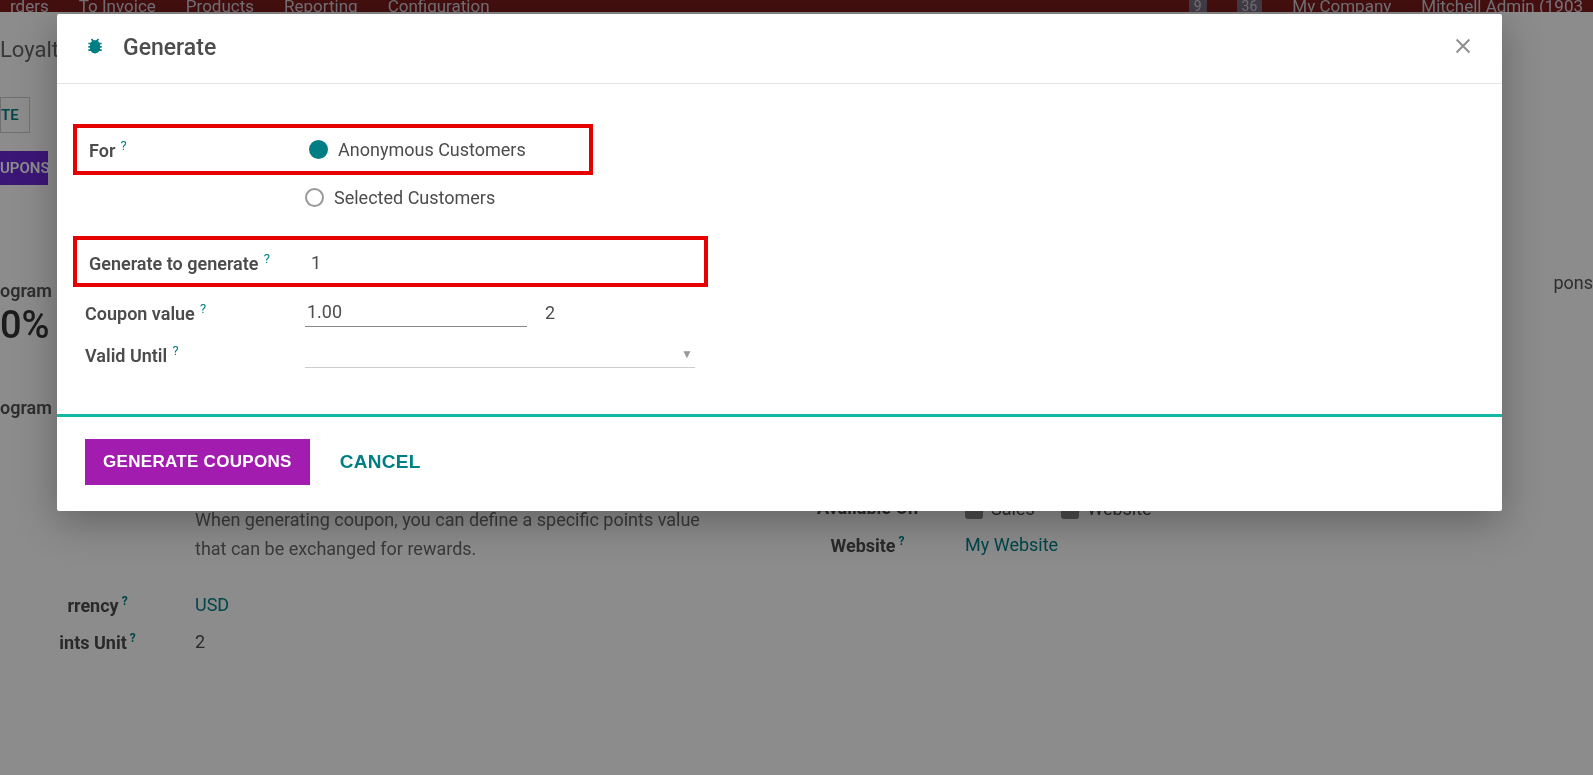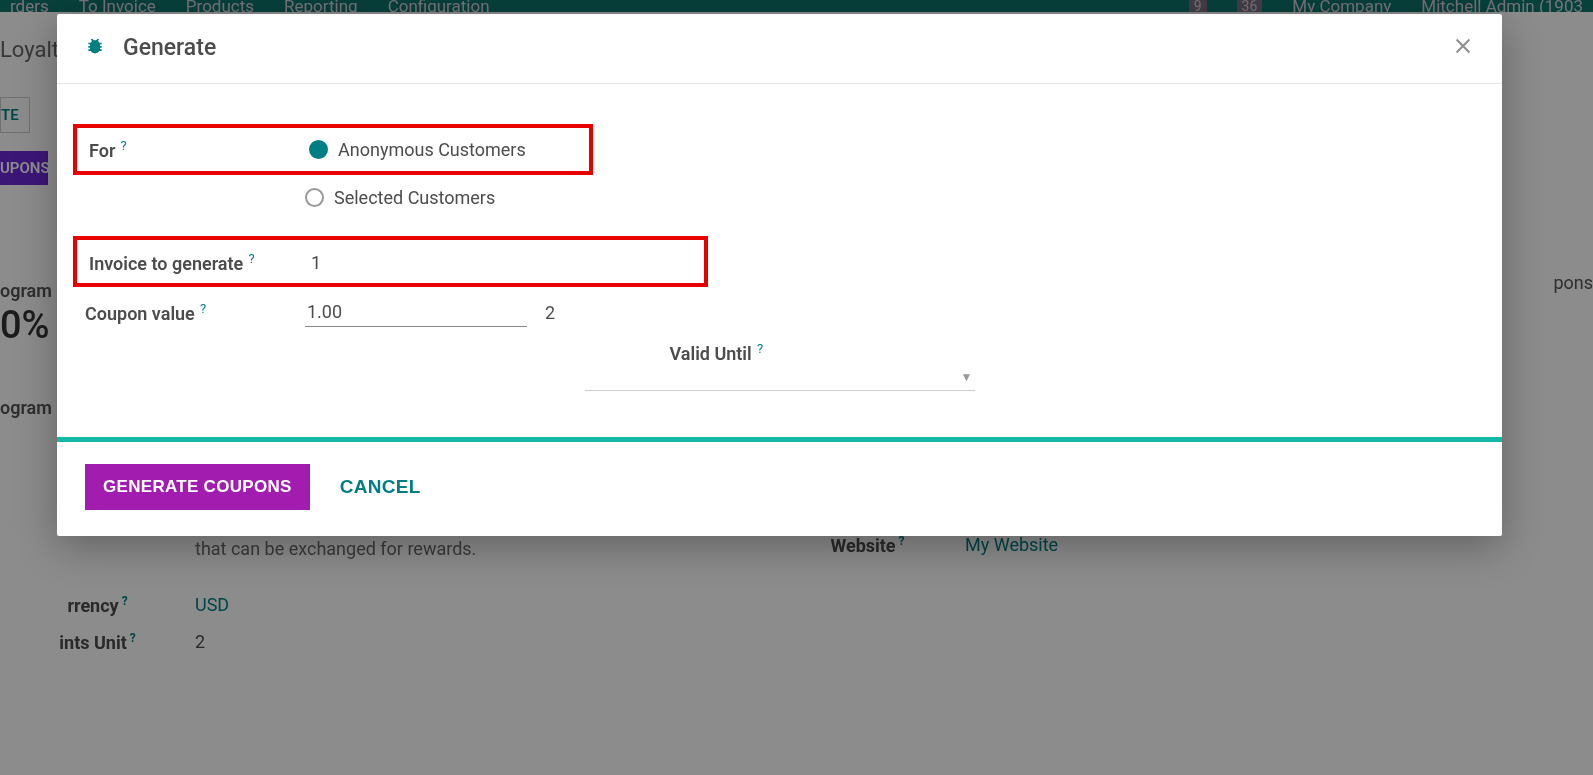--- a/index.html
+++ b/index.html
@@ -16,21 +16,21 @@
   
   .bg-overlay {
     position: absolute;
     inset: 0;
     background: rgba(0,0,0,0.45);
     z-index: 5;
     pointer-events: none;
   }
   
   .top-nav {
-    background: #0f766e;
+    background: #7f1d1d;
     height: 12px;
     width: 100%;
     color: #d8d0dc;
     font-size: 17px;
     display: flex;
     align-items: center;
     padding: 0 10px;
     gap: 30px;
     position: relative;
     z-index: 1;
@@ -95,21 +95,21 @@
   .modal-header .close {
     margin-left: auto;
     font-size: 26px;
     color: #8f8f8f;
     cursor: pointer;
     line-height: 1;
   }
   
   .modal-body {
     padding: 40px 28px 40px 28px;
-    border-bottom: 5px solid #14b8a6;
+    border-bottom: 3px solid #14b8a6;
   }
   
   .highlight-box {
     border: 4px solid #e60000;
     padding: 4px 6px 4px 12px;
     margin-left: -12px;
   }
   
   .field-row {
     display: flex;
@@ -187,21 +187,21 @@
     background: none;
     border: none;
     color: #017e84;
     font-size: 19px;
     font-weight: 600;
     cursor: pointer;
     letter-spacing: 0.3px;
   }
   
   .coupon-row { margin-top: 10px; }
-  .valid-row { margin-top: 14px; flex-direction: column; }
+  .valid-row { margin-top: 14px; }
   .qty-input { width: 385px; }
   .cv-input { width: 222px; }
   .cv-suffix { margin-left: 8px; font-size: 18px; color: #4c4c4c; }
 </style>
 </head>
 <body>
 
 <div class="top-nav">
   <span class="nav-item">rders</span>
   <span class="nav-item">To Invoice</span>
@@ -301,21 +301,21 @@
       <div class="field-label"></div>
       <div class="field-control">
         <span class="radio"></span>
         <span>Selected Customers</span>
       </div>
     </div>
 
     <div class="highlight-box hl2">
       <div class="field-row" style="margin-bottom:0;">
         <div class="field-label">
-          <span>Invoice to generate</span><span class="sup"> ?</span>
+          <span>Generate to generate</span><span class="sup"> ?</span>
         </div>
         <div class="field-control">
           <input class="text-input focused qty-input" style="border-bottom: none;" value="1">
         </div>
       </div>
     </div>
 
     <div class="field-row coupon-row">
       <div class="field-label">
         <span>Coupon value</span><span class="sup"> ?</span>

